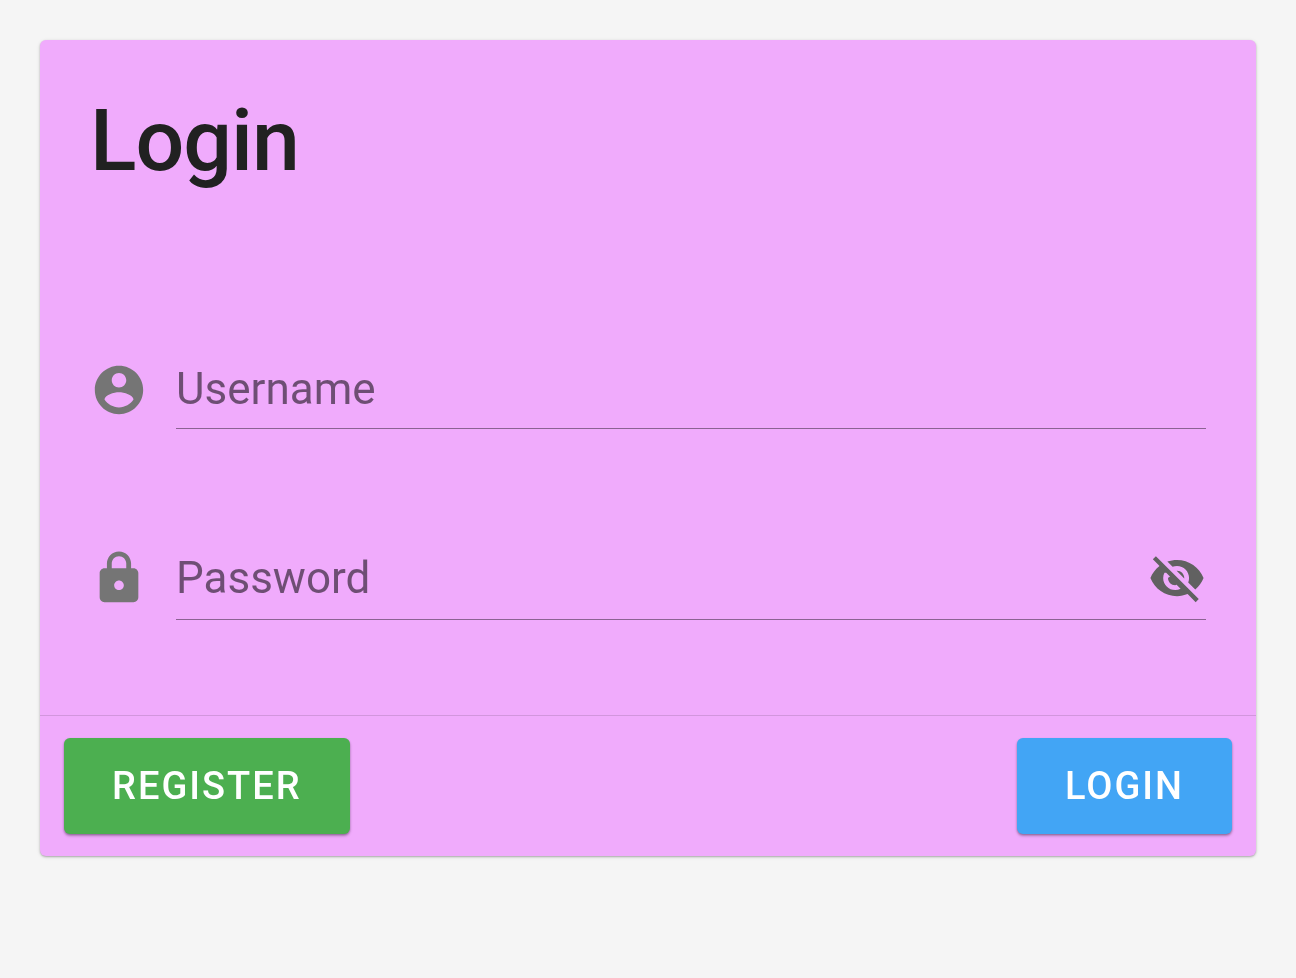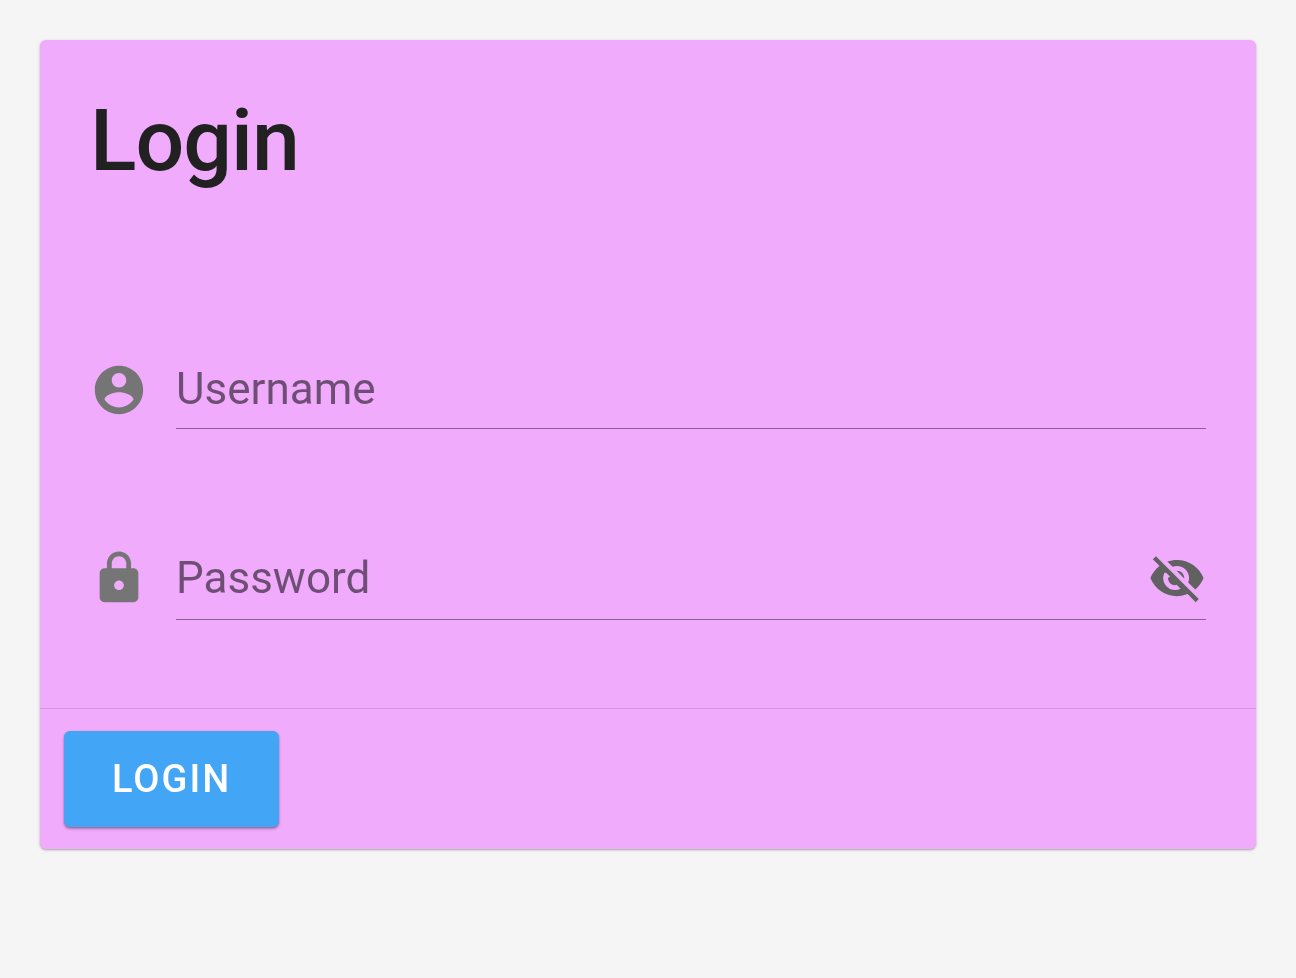--- a/index.html
+++ b/index.html
@@ -29,21 +29,21 @@
       color: #212121;
       letter-spacing: -1px;
       margin-bottom: 170px;
     }
     .field-row {
       display: flex;
       gap: 28px;
       margin-bottom: 120px;
     }
     .field-row:last-of-type {
-      margin-bottom: 8px;
+      margin-bottom: 15px;
     }
     .field-icon {
       width: 58px;
       height: 58px;
       flex-shrink: 0;
       color: #757575;
       display: flex;
       align-items: center;
       justify-content: center;
       margin-bottom: 10px;
@@ -142,15 +142,16 @@
         <span class="vis-icon">
           <svg viewBox="0 0 24 24">
               <path d="M12 7c2.76 0 5 2.24 5 5 0 .65-.13 1.26-.36 1.83l2.92 2.92c1.51-1.26 2.7-2.89 3.43-4.75-1.73-4.39-6-7.5-11-7.5-1.4 0-2.74.25-3.98.7l2.16 2.16C10.74 7.13 11.35 7 12 7zM2 4.27l2.28 2.28.46.46C3.08 8.3 1.78 10.02 1 12c1.73 4.39 6 7.5 11 7.5 1.55 0 3.03-.3 4.38-.84l.42.42L19.73 22 21 20.73 3.27 3 2 4.27zM7.53 9.8l1.55 1.55c-.05.21-.8.43-.8.65 0 1.66 1.34 3 3 3 .22 0 .44-.3.65-.08l1.55 1.55c-.67.33-1.41.53-2.2.53-2.76 0-5-2.24-5-5 0-.79.2-1.53.53-2.2zm4.31-.78l3.15 3.15.02-.16c0-1.66-1.34-3-3-3l-.17.01z"></path>
             </svg>
         </span>
       </div>
     </div>
   </div>
 
   <div class="card-actions">
+    <button class="btn btn-green">Register</button>
     <button class="btn btn-blue">Login</button>
   </div>
 </div>
 
 </body></html>

